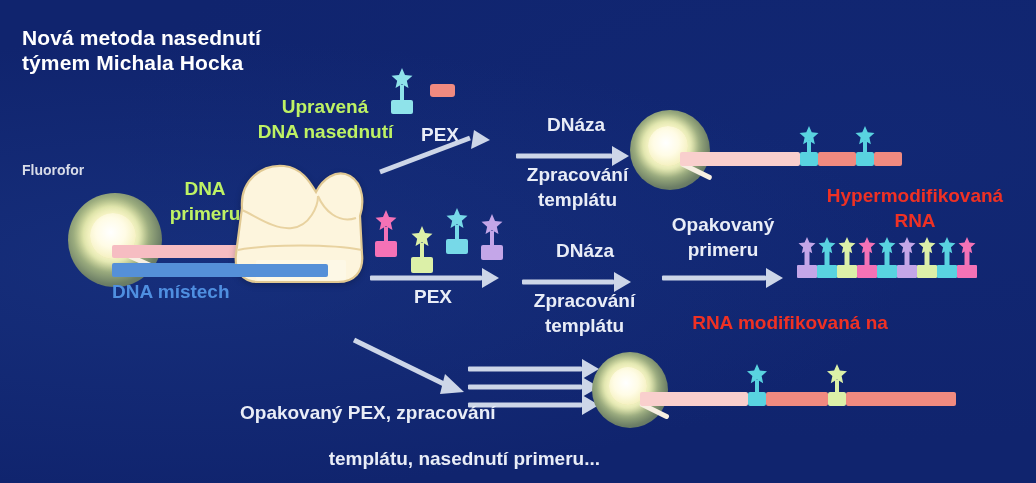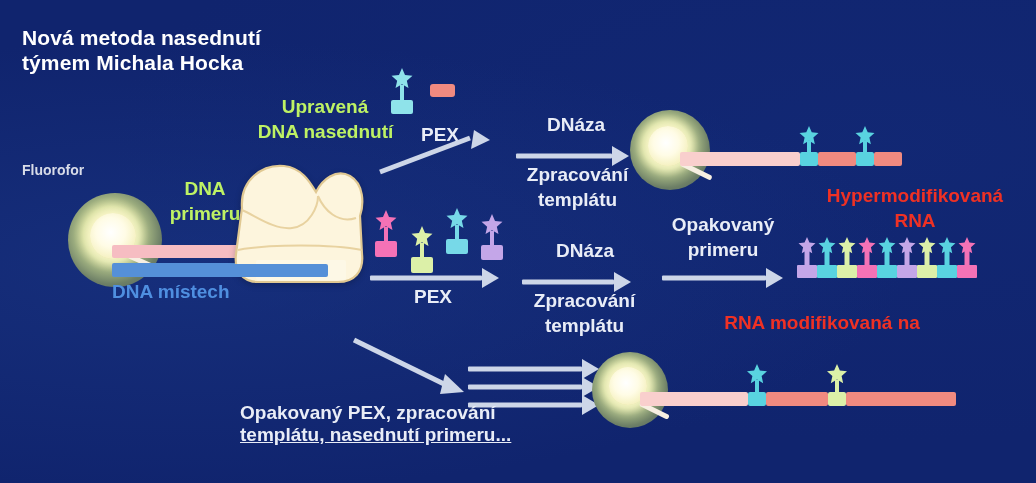--- a/index.html
+++ b/index.html
@@ -383,23 +383,23 @@
   <div class="arrow" style="left:468px; top:378px; width:130px; height:18px;">
     <div class="shaft" style="width:114px;"></div>
     <div class="head"></div>
   </div>
   <div class="arrow" style="left:468px; top:396px; width:130px; height:18px;">
     <div class="shaft" style="width:114px;"></div>
     <div class="head"></div>
   </div>
 
   <div class="txt lbl-white" style="left:240px; top:402px; width:340px; text-align:left;">Opakovaný PEX, zpracování</div>
-  <div class="txt lbl-white" style="left:240px; top:424px; width:360px; text-align:left;text-decoration:underline;">templátu, nasednutí primeru...</div>
-
-  <div class="txt lbl-red" style="left:672px; top:312px; width:300px;">RNA modifikovaná na</div>
+  <div class="txt lbl-white" style="left:240px; top:448px; width:360px; text-align:right;">templátu, nasednutí primeru...</div>
+
+  <div class="txt lbl-red" style="left:640px; top:312px; width:300px;">RNA modifikovaná na</div>
 
   <div class="fluor" style="left:592px; top:352px; width:76px; height:76px;">
     <div class="core" style="left:17px; top:15px; width:38px; height:38px;"></div>
     <div class="linker" style="left:48px; top:49px; width:32px; transform:rotate(26deg);"></div>
   </div>
 
   <div class="bar rna-pale" style="left:640px; top:392px; width:108px; height:14px;"></div>
   <div class="bar seg-cyan" style="left:748px; top:392px; width:18px; height:14px;"></div>
   <div class="bar rna-salmon" style="left:766px; top:392px; width:62px; height:14px;"></div>
   <div class="bar seg-lime" style="left:828px; top:392px; width:18px; height:14px;"></div>

